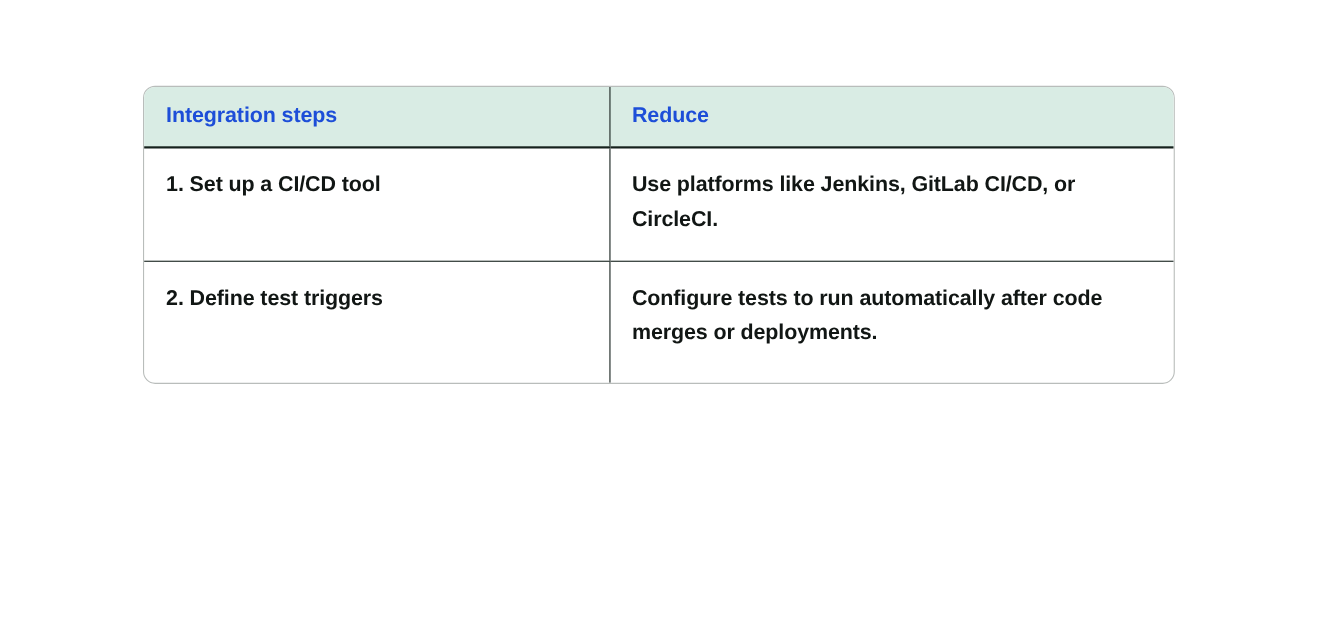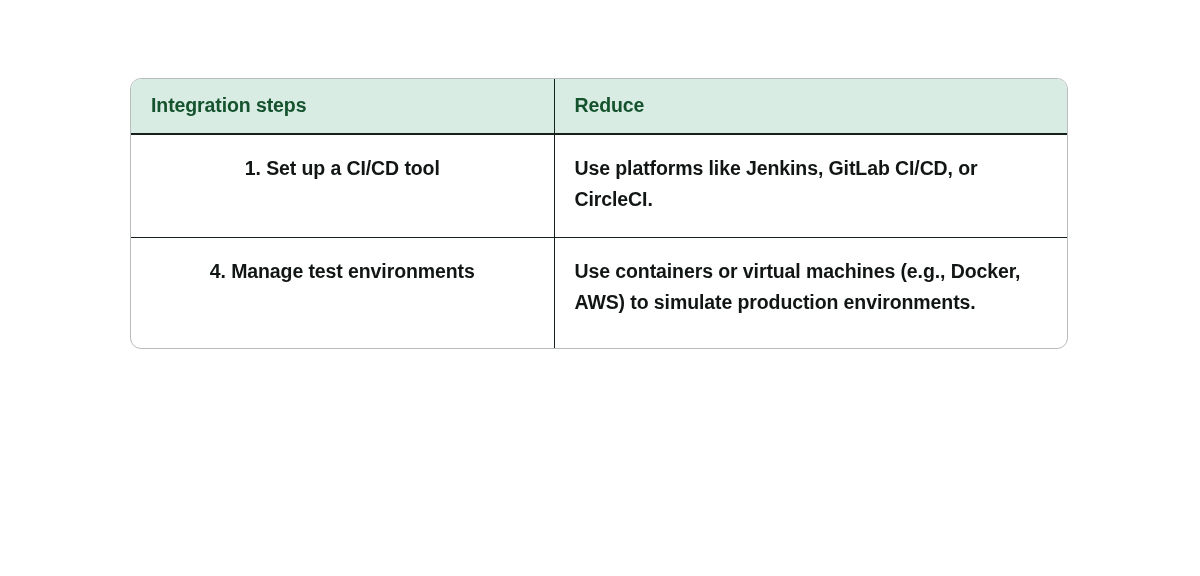--- a/index.html
+++ b/index.html
@@ -41,21 +41,21 @@
 
   table.data-table col.col-steps { width: 423px; }
   table.data-table col.col-details { width: 513px; }
 
   thead th {
     background: #d9ece4;
     text-align: left;
     font-weight: bold;
     font-size: 19.5px;
     letter-spacing: -0.1px;
-    color: #14532d;
+    color: #1d4ed8;
     padding: 15px 20px 16px 20px;
     border-bottom: 2px solid #15211c;
     vertical-align: middle;
     box-sizing: border-box;
   }
 
   thead th.th-details {
     border-left: 1.5px solid #15211c;
   }
 
@@ -65,21 +65,20 @@
     font-size: 19.5px;
     line-height: 31px;
     color: #111614;
     letter-spacing: -0.1px;
     box-sizing: border-box;
     border-bottom: 1.5px solid #15211c;
   }
 
   tbody td.cell-step {
     font-weight: bold;
-    text-align: center;
   }
 
   tbody td.cell-detail {
     font-weight: bold;
     border-left: 1.5px solid #15211c;
   }
 
   tbody tr:last-child td {
     border-bottom: none;
   }
@@ -105,20 +104,20 @@
           <th class="th-steps">Integration steps</th>
           <th class="th-details">Reduce</th>
         </tr>
       </thead>
       <tbody>
         <tr>
           <td class="cell-step">1. Set up a CI/CD tool</td>
           <td class="cell-detail">Use platforms like Jenkins, GitLab CI/CD, or CircleCI.</td>
         </tr>
         <tr>
-          <td class="cell-step">4. Manage test environments</td>
-          <td class="cell-detail">Use containers or virtual machines (e.g., Docker, AWS) to simulate production environments.</td>
+          <td class="cell-step">2. Define test triggers</td>
+          <td class="cell-detail">Configure tests to run automatically after code merges or deployments.</td>
         </tr>
       </tbody>
     </table>
   </div>
 
 </div>
 
 </body></html>

